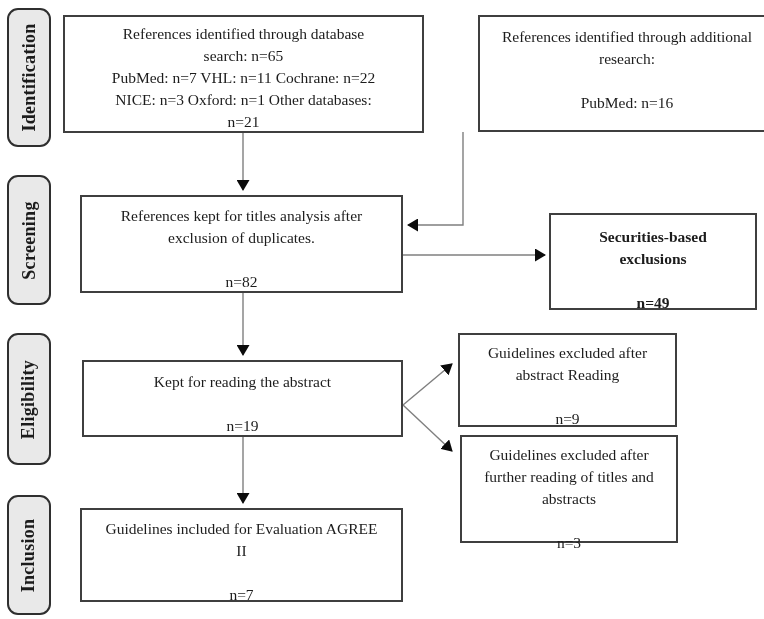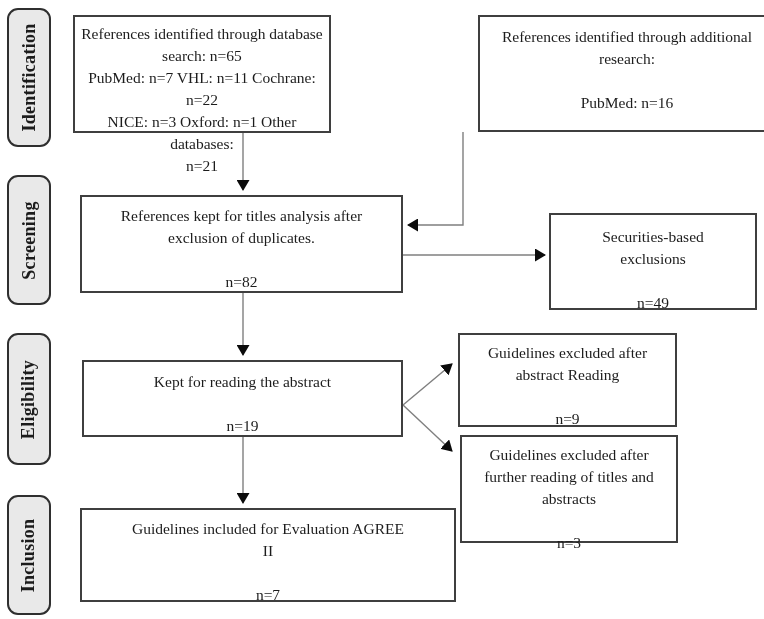--- a/index.html
+++ b/index.html
@@ -55,28 +55,28 @@
     position: absolute;
     border: 2px solid var(--box-border, #3f3f3f);
     background: #ffffff;
     box-sizing: border-box;
     text-align: center;
     white-space: pre-line;
     font-size: 15.5px;
     line-height: 22px;
     padding: 6px 4px 0 4px;
   }
-  #box-db-search     { left: 73px;  top: 15px;  width: 258px; height: 118px; }
+  #box-db-search     { left: 63px;  top: 15px;  width: 361px; height: 118px; }
   #box-additional    { left: 478px; top: 15px;  width: 298px; height: 117px; padding-top: 9px; }
   #box-titles        { left: 80px;  top: 195px; width: 323px; height: 98px;  padding-top: 8px; }
-  #box-securities    { left: 549px; top: 213px; width: 208px; height: 97px;  padding-top: 11px; }
+  #box-securities    { left: 549px; top: 213px; width: 208px; height: 97px;  padding-top: 11px; font-weight: bold; }
   #box-abstract      { left: 82px;  top: 360px; width: 321px; height: 77px;  padding-top: 9px; }
   #box-excl-abstract { left: 458px; top: 333px; width: 219px; height: 94px;  padding-top: 7px; }
   #box-excl-further  { left: 460px; top: 435px; width: 218px; height: 108px; padding-top: 7px; }
-  #box-included      { left: 80px;  top: 508px; width: 376px; height: 94px;  padding-top: 8px; }
+  #box-included      { left: 80px;  top: 508px; width: 323px; height: 94px;  padding-top: 8px; }
 </style>
 </head>
 <body>
 
 <div class="canvas">
 
   <svg class="arrows-layer" width="764" height="619" viewBox="0 0 764 619">
     <defs>
       <marker id="ah" markerUnits="userSpaceOnUse" markerWidth="11" markerHeight="13" refX="10" refY="6.5" orient="auto">
         <path d="M0,0 L11,6.5 L0,13 Z" style="fill: var(--arrowhead, #0b0b0b); stroke: none;"></path>

